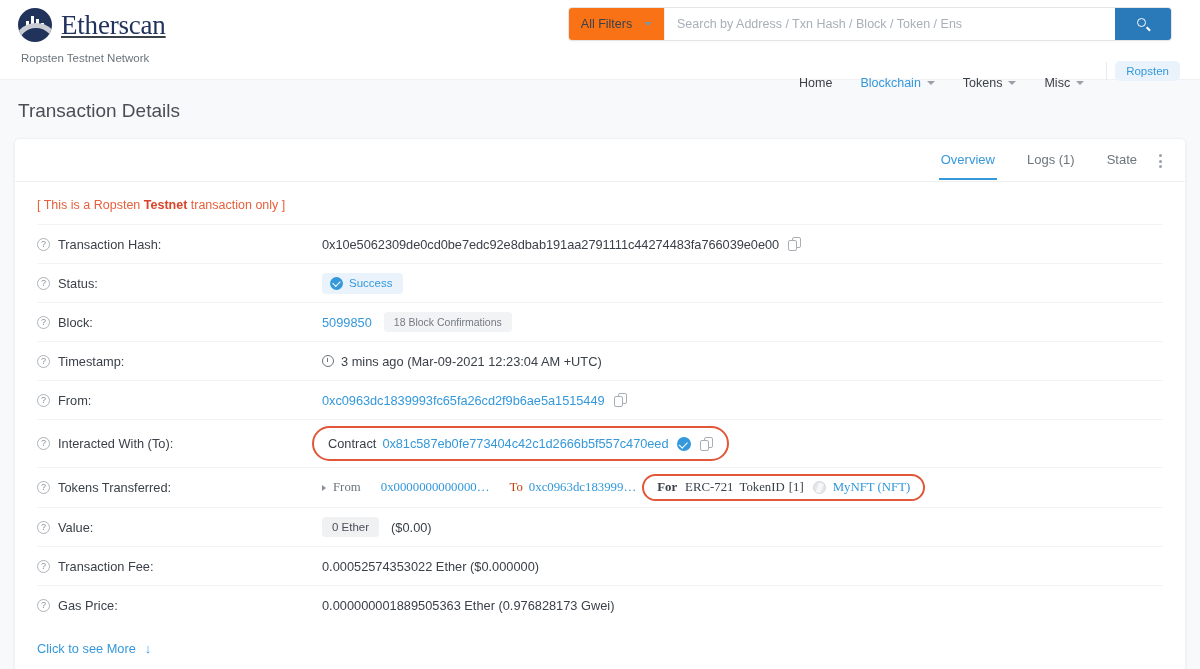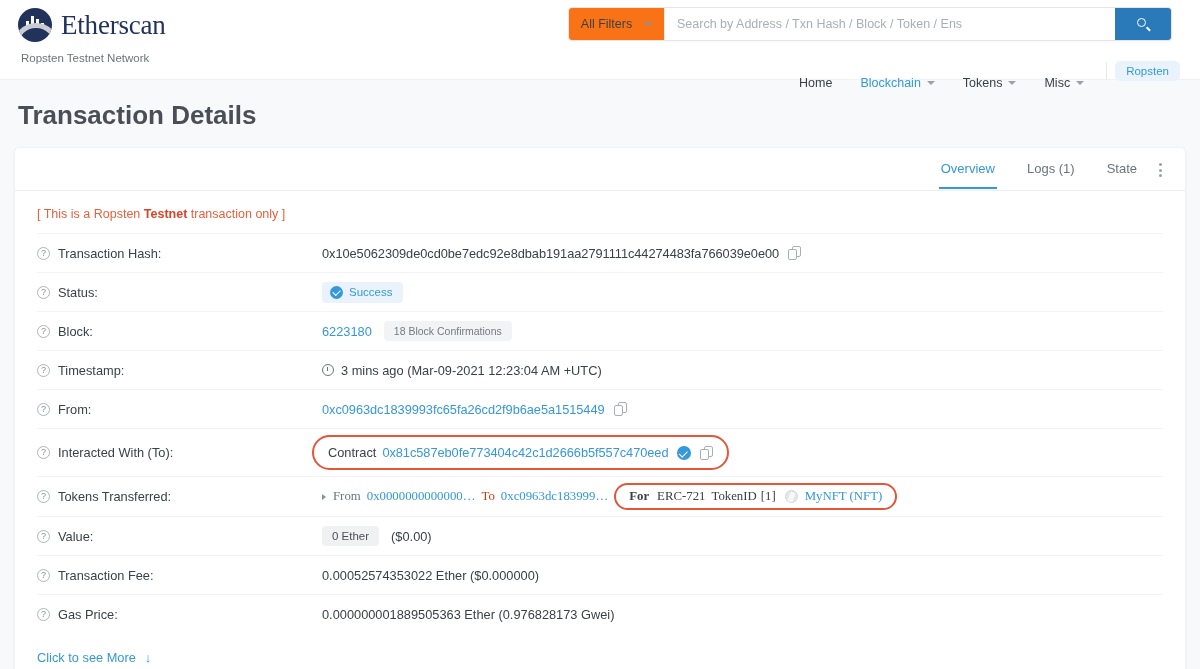--- a/index.html
+++ b/index.html
@@ -11,21 +11,21 @@
     overflow: hidden;
   }
 
   
   .header {
     background: #ffffff;
     height: 80px;
     position: relative;
     border-bottom: 1px solid #f0f1f3;
   }
-  .brand { position: absolute; left: 18px; top: 8px; display: flex; align-items: center; gap: 9px; }
+  .brand { position: absolute; left: 18px; top: 8px; display: flex; align-items: center; gap: 9px; text-decoration: underline; }
   .logo-mark {
     width: 34px; height: 34px; border-radius: 50%;
     background: #21325b; position: relative; overflow: hidden;
     flex: 0 0 auto;
   }
   .logo-mark i { position: absolute; background: #ffffff; display: block; }
   .logo-mark i.b1 { width: 3px; height: 7px;  left: 8px;  top: 13px; }
   .logo-mark i.b2 { width: 3px; height: 12px; left: 13px; top: 8px; }
   .logo-mark i.b3 { width: 3px; height: 9px;  left: 18px; top: 11px; }
   .logo-mark i.b4 { width: 3px; height: 5px;  left: 23px; top: 15px; }
@@ -85,21 +85,21 @@
   .nav-item .caret { border-top-color: #9aa0a7; }
   .nav-sep { width: 1px; height: 18px; background: #e7e9ec; margin: 0 8px; }
   .net-badge {
     font-size: 11.5px; color: #3498db; background: #eaf3fb;
     padding: 4px 11px; border-radius: 5px; cursor: pointer;
   }
 
   
   .page { padding: 0 14px; }
   .page-title {
-    font-size: 26px; font-weight: bold; color: #4a4f57;
+    font-size: 19px; font-weight: normal; color: #4a4f57;
     padding: 20px 4px 16px 4px;
   }
 
   .card {
     background: #ffffff; border-radius: 5px;
     box-shadow: 0 1px 3px rgba(0,0,0,0.06);
     border: 1px solid #f1f2f4;
   }
   .tabbar {
     display: flex; align-items: center; position: relative;
@@ -332,21 +332,21 @@
           </span>
         </div>
       </div>
 
       <div class="row">
         <div class="label">
           <span class="qmark">?</span>
           <span>Block:</span>
         </div>
         <div class="value">
-          <a class="link">6223180</a>
+          <a class="link">5099850</a>
           <span class="confirm-pill">18 Block Confirmations</span>
         </div>
       </div>
 
       <div class="row">
         <div class="label">
           <span class="qmark">?</span>
           <span>Timestamp:</span>
         </div>
         <div class="value">
@@ -388,21 +388,21 @@
       </div>
 
       <div class="row">
         <div class="label">
           <span class="qmark">?</span>
           <span>Tokens Transferred:</span>
         </div>
         <div class="value tt-row">
           <span class="tri"></span>
           <span style="color:#6c757d">From</span>
-          <a class="link" style="margin:0 6px">0x0000000000000…</a>
+          <a class="link" style="margin:0 20px">0x0000000000000…</a>
           <span style="color:#c2410c">To</span>
           <a class="link" style="margin-left:6px">0xc0963dc183999…</a>
           <span class="tt-highlight">
             <b>For</b>
             <span style="margin-left:8px">ERC-721</span>
             <span style="margin-left:6px">TokenID</span>
             <span style="margin-left:4px">[1]</span>
             <span class="token-circle"></span>
             <a class="link">MyNFT (NFT)</a>
           </span>

